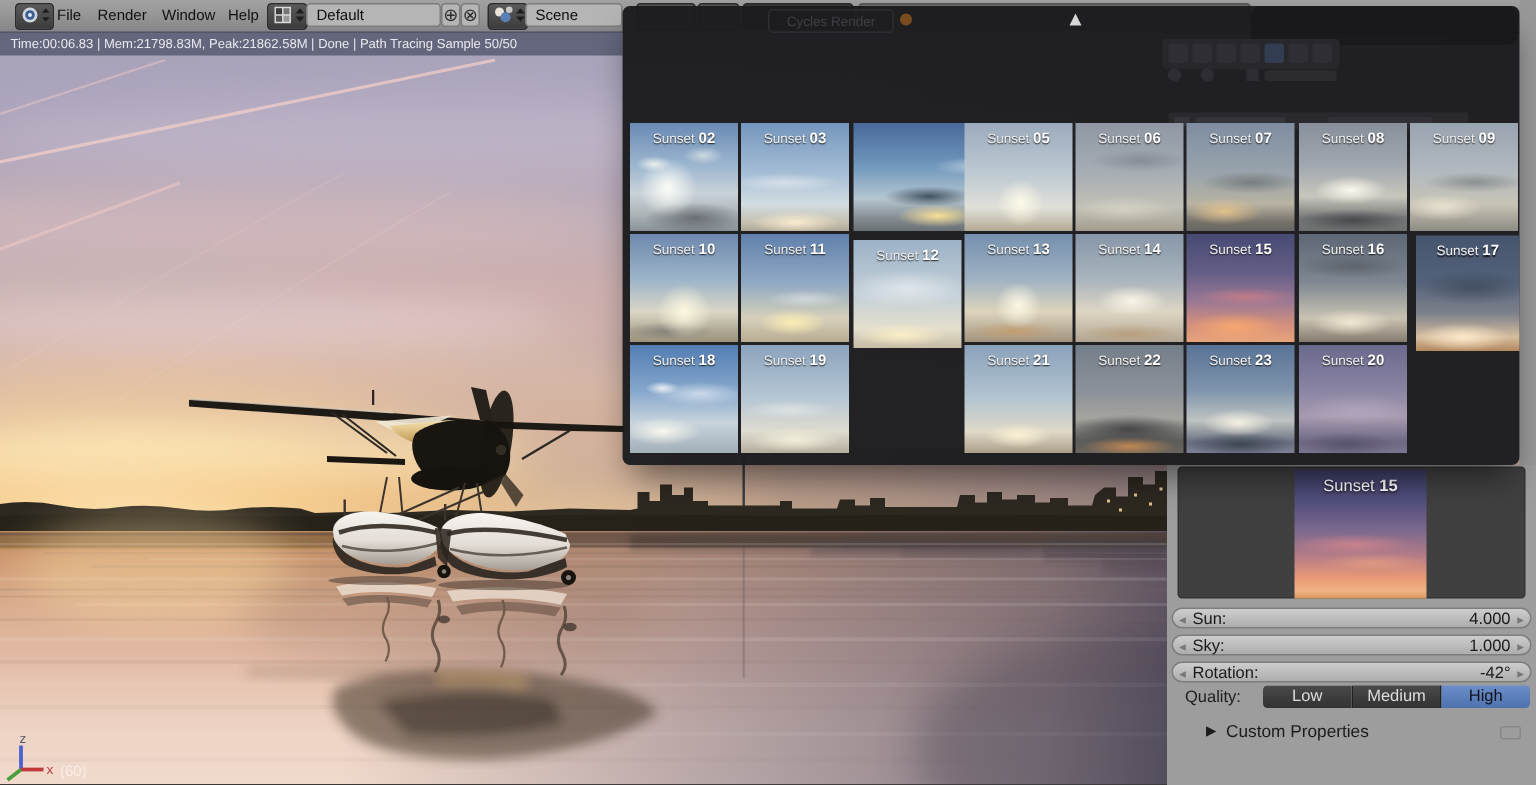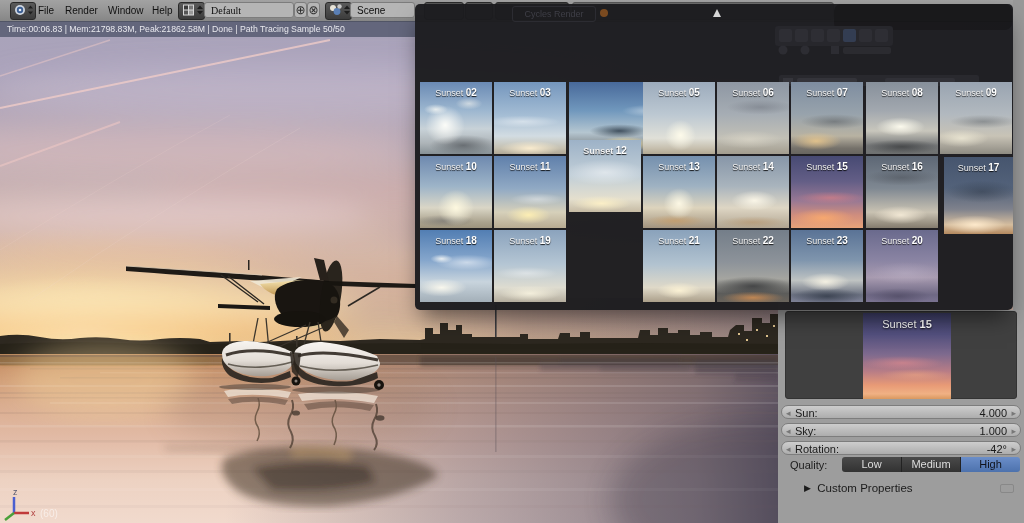--- a/index.html
+++ b/index.html
@@ -362,21 +362,21 @@
     <div class="hbtn" style="left:178px;width:25px;">
       <svg width="25" height="16" style="position:absolute;left:0;top:-1px;">
         <rect x="4" y="2.5" width="11" height="11" fill="#d8d8d8"></rect>
         <rect x="5" y="3.5" width="4" height="4" fill="#3a3a3a"></rect>
         <rect x="10" y="3.5" width="4" height="4" fill="#777"></rect>
         <rect x="5" y="8.5" width="4" height="4" fill="#555"></rect>
         <rect x="10" y="8.5" width="4" height="4" fill="#999"></rect>
         <path d="M18 7 L21 3.5 L24 7 Z M18 9 L21 12.5 L24 9 Z" fill="#1e1e1e"></path>
       </svg>
     </div>
-    <div class="hfield" style="left:204px;width:90px;font-family:Liberation Serif, serif;">Default</div>
+    <div class="hfield" style="left:204px;width:90px;">Default</div>
     <div class="hfield" style="left:294px;width:13px;padding:0;text-align:center;color:#2e2e2e;font-size:12px;line-height:15px;">⊕</div>
     <div class="hfield" style="left:307px;width:13px;padding:0;text-align:center;color:#2e2e2e;font-size:12px;line-height:15px;">⊗</div>
     <div class="hbtn" style="left:325px;width:25px;">
       <svg width="25" height="16" style="position:absolute;left:0;top:-1px;">
         <circle cx="7" cy="6" r="3" fill="#e8e4d8"></circle>
         <circle cx="11" cy="9.5" r="3.4" fill="#5a7fb5"></circle>
         <circle cx="13.5" cy="4.5" r="2.2" fill="#c8c8c8"></circle>
         <path d="M18 7 L21 3.5 L24 7 Z M18 9 L21 12.5 L24 9 Z" fill="#1e1e1e"></path>
       </svg>
     </div>
@@ -474,21 +474,21 @@
       </div>
     <div class="tile s09" style="left:525px;top:78px;">
         <span>Sunset <b>09</b></span>
       </div>
     <div class="tile s10" style="left:5px;top:152px;">
         <span>Sunset <b>10</b></span>
       </div>
     <div class="tile s11" style="left:79px;top:152px;">
         <span>Sunset <b>11</b></span>
       </div>
-    <div class="tile s12" style="left:154px;top:136px;font-weight:bold;">
+    <div class="tile s12" style="left:154px;top:156px;">
         <span>Sunset <b>12</b></span>
       </div>
     <div class="tile s13" style="left:228px;top:152px;">
         <span>Sunset <b>13</b></span>
       </div>
     <div class="tile s14" style="left:302px;top:152px;">
         <span>Sunset <b>14</b></span>
       </div>
     <div class="tile s15" style="left:376px;top:152px;">
         <span>Sunset <b>15</b></span>

